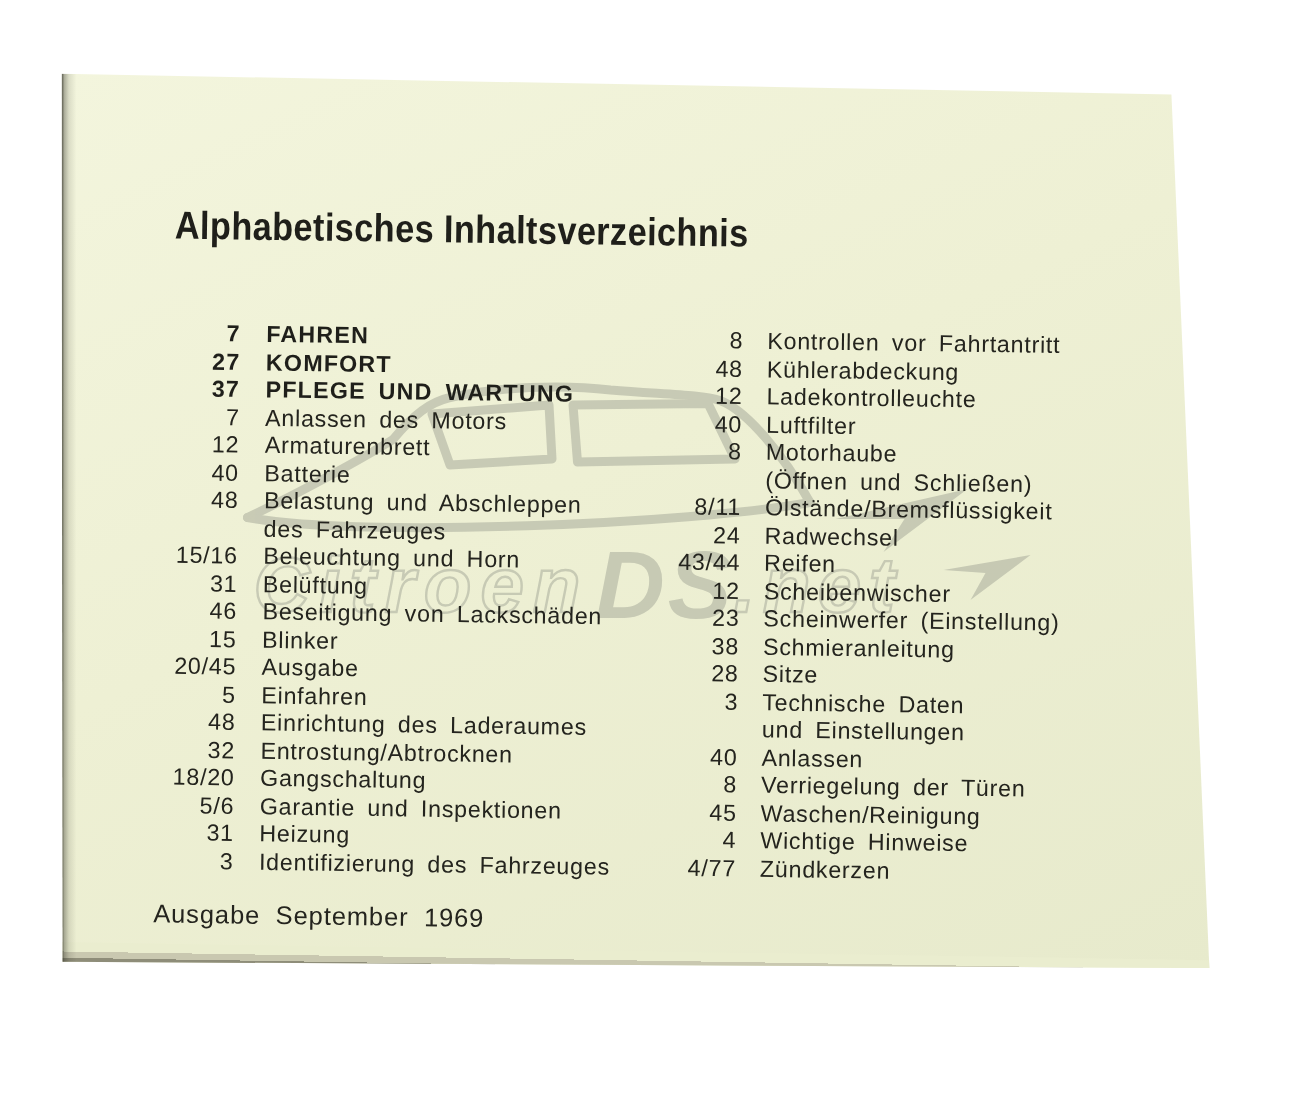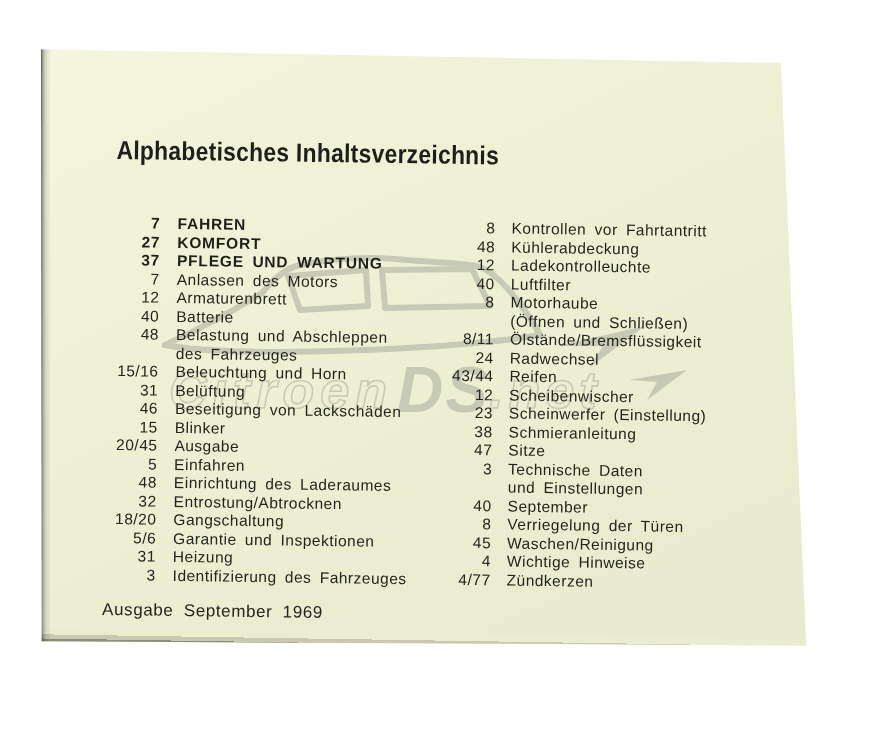--- a/index.html
+++ b/index.html
@@ -207,34 +207,34 @@
             </div>
             <div class="row">
               <span class="num">23</span>
               <span class="lbl">Scheinwerfer (Einstellung)</span>
             </div>
             <div class="row">
               <span class="num">38</span>
               <span class="lbl">Schmieranleitung</span>
             </div>
             <div class="row">
-              <span class="num">47</span>
+              <span class="num">28</span>
               <span class="lbl">Sitze</span>
             </div>
             <div class="row">
               <span class="num">3</span>
               <span class="lbl">Technische Daten</span>
             </div>
             <div class="row">
               <span class="num"></span>
               <span class="lbl">und Einstellungen</span>
             </div>
             <div class="row">
               <span class="num">40</span>
-              <span class="lbl">September</span>
+              <span class="lbl">Anlassen</span>
             </div>
             <div class="row">
               <span class="num">8</span>
               <span class="lbl">Verriegelung der Türen</span>
             </div>
             <div class="row">
               <span class="num">45</span>
               <span class="lbl">Waschen/Reinigung</span>
             </div>
             <div class="row">

